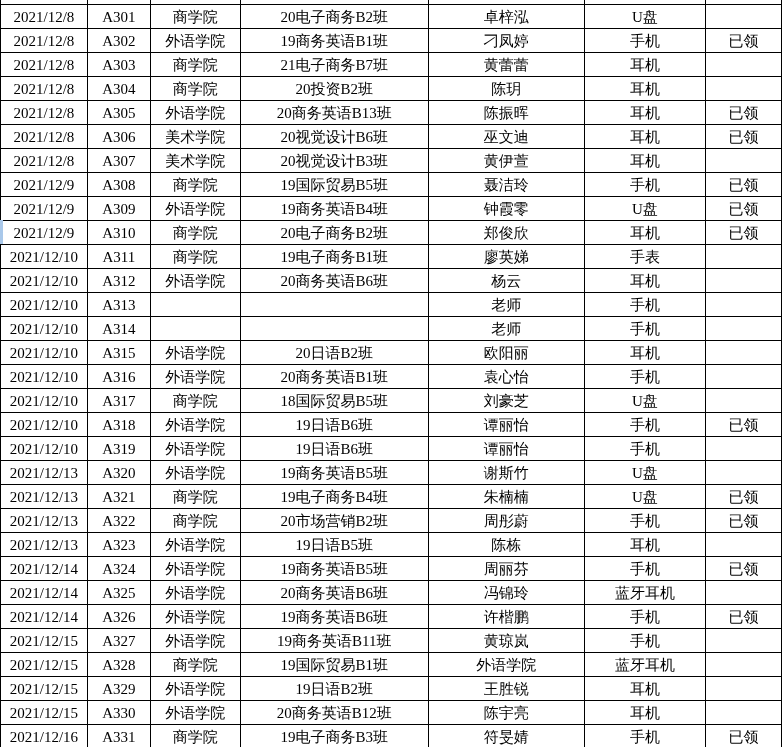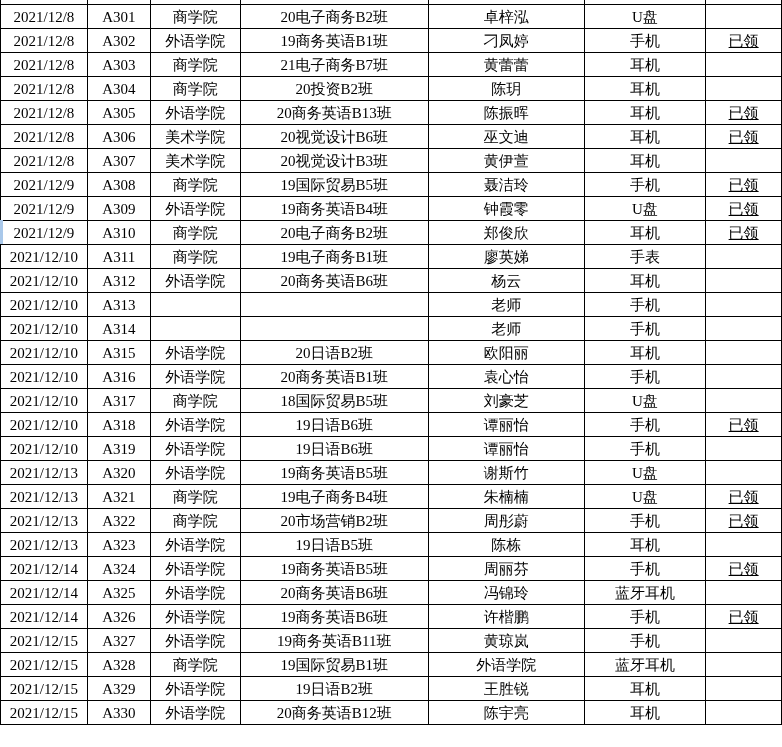--- a/index.html
+++ b/index.html
@@ -33,21 +33,20 @@
     text-align: center;
     vertical-align: middle;
     font-size: 15px;
     line-height: 22px;
     white-space: nowrap;
     overflow: hidden;
     color: #000000;
   }
   td.status-cell {
     color: var(--status-red, #ff0000);
-    text-decoration: underline;
   }
   .selection-marker {
     position: absolute;
     left: 0;
     top: 220px;
     width: 3px;
     height: 24px;
     background: var(--marker, #a9c8ea);
     z-index: 2;
   }
@@ -340,15 +339,24 @@
         </tr>
         <tr>
           <td>2021/12/15</td>
           <td>A330</td>
           <td>外语学院</td>
           <td>20商务英语B12班</td>
           <td>陈宇亮</td>
           <td>耳机</td>
           <td class="status-cell"></td>
         </tr>
+        <tr>
+          <td>2021/12/16</td>
+          <td>A331</td>
+          <td>商学院</td>
+          <td>19电子商务B3班</td>
+          <td>符旻婧</td>
+          <td>手机</td>
+          <td class="status-cell">已领</td>
+        </tr>
       </tbody>
   </table>
 </div>
 
 </body></html>

